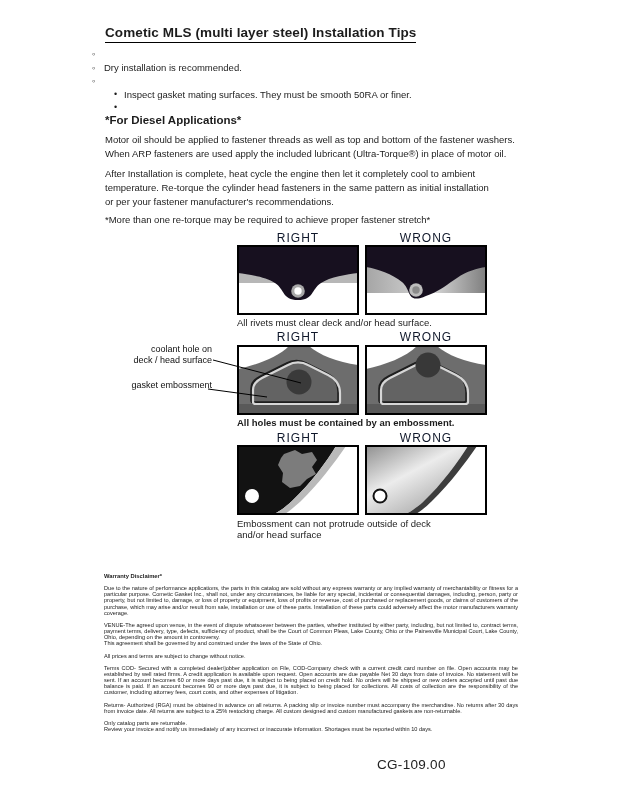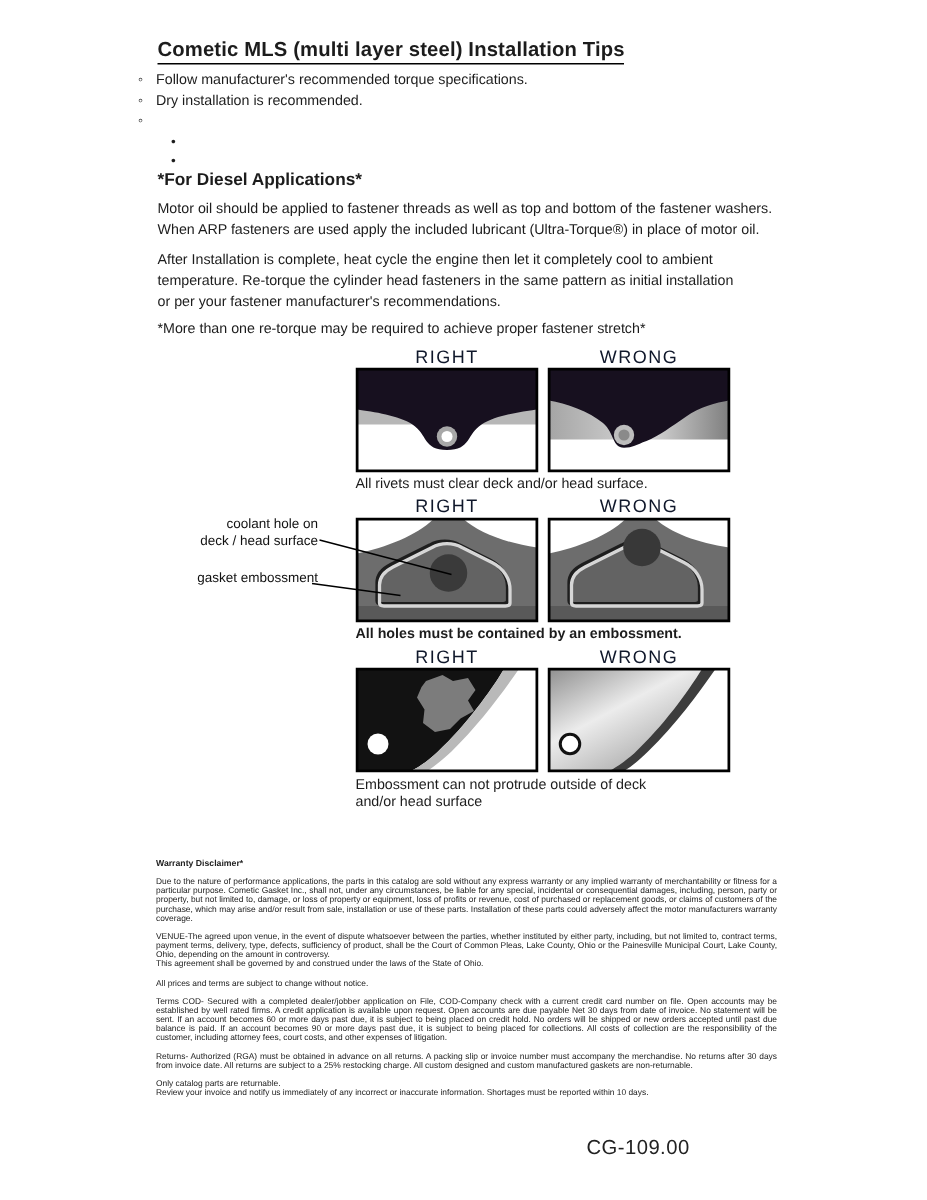--- a/index.html
+++ b/index.html
@@ -33,41 +33,41 @@
   .ann1 { left:105px; top:344px; }
   .ann2 { left:105px; top:380px; }
   .leaders { left:105px; top:342px; width:200px; height:64px; pointer-events:none; }
 
   .fine { left:104px; top:573px; width:414px; font-size:5.6px; line-height:6.15px;
           color:#222; }
   .fine h4 { margin:0 0 6px 0; font-size:5.8px; font-weight:bold; }
   .fine p { margin:0 0 6px 0; text-align:justify; white-space:pre-line; }
   .fine p.tight { margin-bottom:0; }
 
-  .pageno { left:391px; top:757px; font-size:13.5px; letter-spacing:0.3px; color:#222; }
+  .pageno { left:377px; top:757px; font-size:13.5px; letter-spacing:0.3px; color:#222; }
 </style>
 </head>
 <body>
 
 <div class="abs title">Cometic MLS (multi layer steel) Installation Tips</div>
 
 <div class="abs bullets">
   <div class="b-row">
     <span class="mk">◦</span>
-    <span>Follow manufacturer's recommended torque specifications.</span>
   </div>
   <div class="b-row">
     <span class="mk">◦</span>
     <span>Dry installation is recommended.</span>
   </div>
   <div class="b-row">
     <span class="mk">◦</span>
   </div>
   <div class="b-row b-sub">
     <span class="mk">•</span>
+    <span>Inspect gasket mating surfaces.  They must be smooth 50RA or finer.</span>
   </div>
   <div class="b-row b-sub">
     <span class="mk">•</span>
   </div>
 </div>
 
 <div class="abs diesel-h">*For Diesel Applications*</div>
 <div class="abs para p1">Motor oil should be applied to fastener threads as well as top and bottom of the fastener washers.
 When ARP fasteners are used apply the included lubricant (Ultra-Torque®) in place of motor oil.</div>
 <div class="abs para p2">After Installation is complete, heat cycle the engine then let it completely cool to ambient

